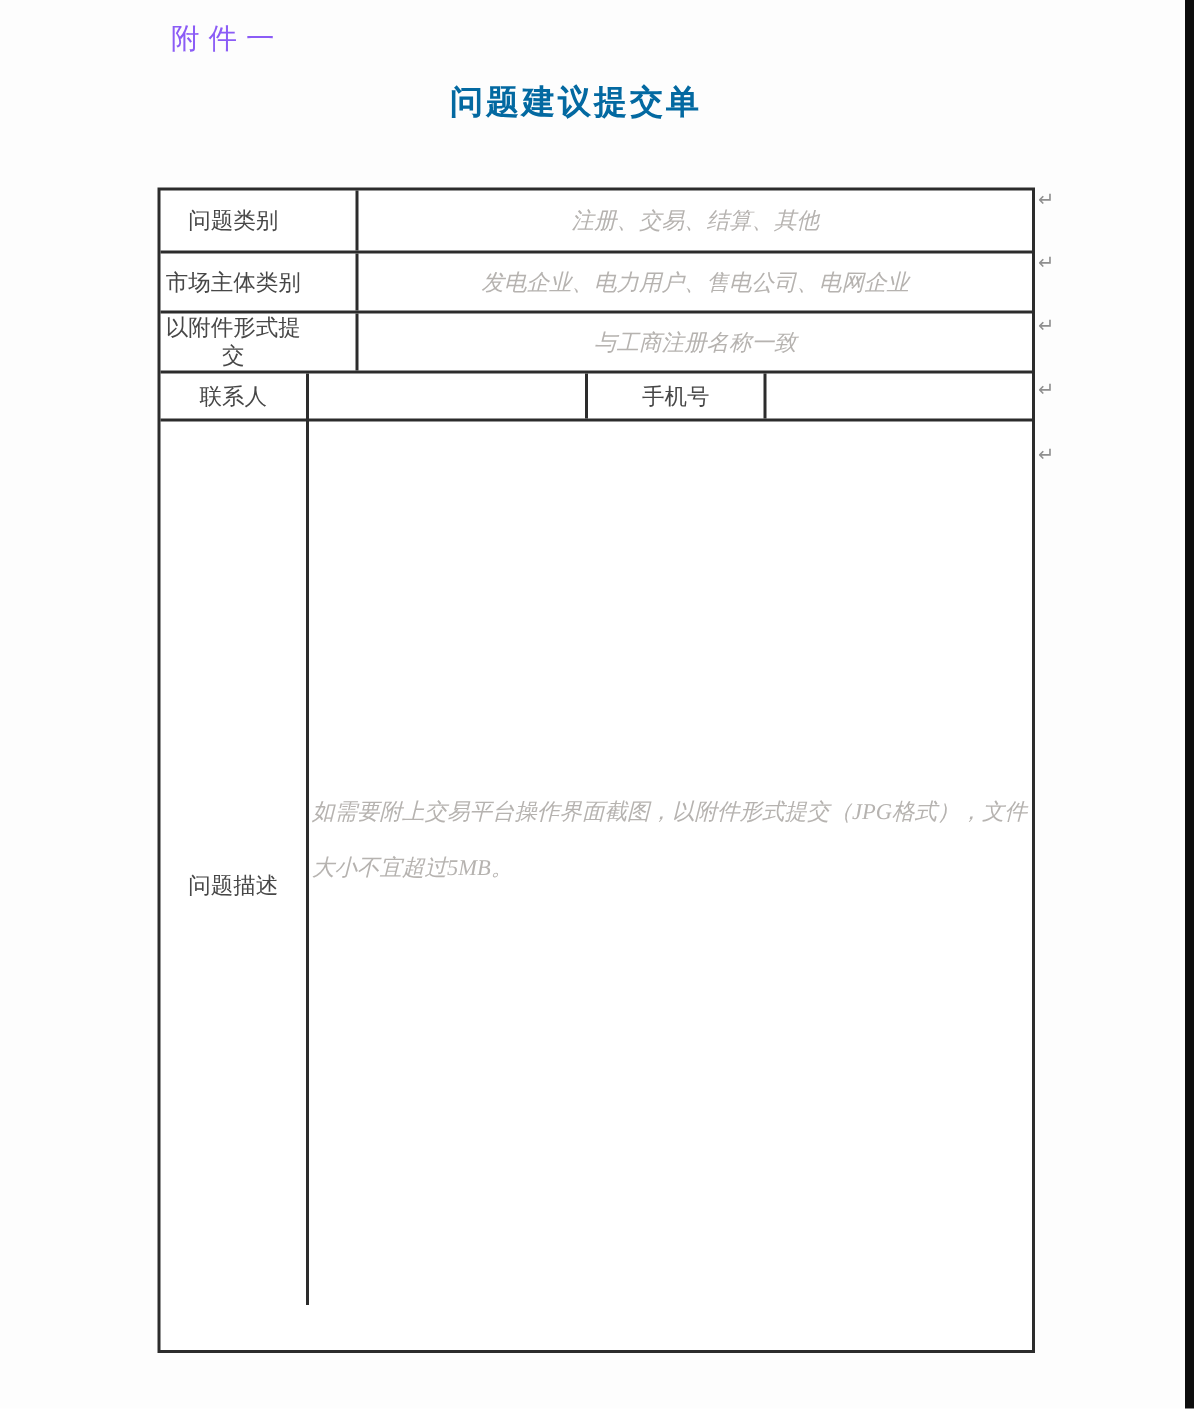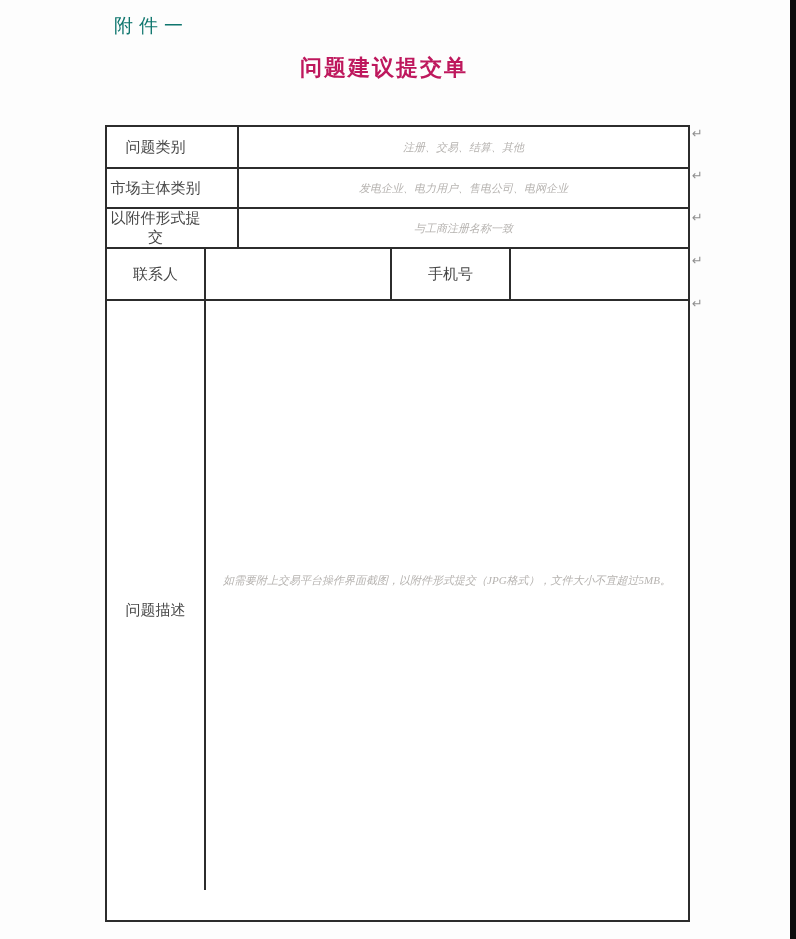--- a/index.html
+++ b/index.html
@@ -16,33 +16,33 @@
   .edge-strip {
     position: absolute; top: 0; right: 0;
     width: 6px; height: 939px;
     background: #0d0d0d;
   }
 
   .attachment-label {
     position: absolute;
     left: 114px; top: 13px;
     font-size: 19px;
-    color: #0f766e;
+    color: #8b5cf6;
     letter-spacing: 6px;
     white-space: nowrap;
   }
 
   .doc-title {
     position: absolute;
     left: 0; top: 53px;
     width: 768px;
     text-align: center;
     font-size: 22px;
     font-weight: bold;
-    color: #be185d;
+    color: #0369a1;
     letter-spacing: 2px;
   }
 
   .form-table {
     position: absolute;
     left: 105px; top: 125px;
     width: 585px;
     border: 2px solid #2c2c2c;
     background: #fff;
   }
@@ -52,27 +52,27 @@
   .cell:first-child { border-left: none; }
 
   .label-cell {
     width: 97px; flex: 0 0 97px;
     font-size: 15px;
     color: #474747;
     text-align: center;
   }
   .value-cell {
     flex: 1 1 auto;
-    font-size: 11px;
+    font-size: 15px;
     font-style: italic;
     color: #b6b3b0;
     text-align: left;
   }
   .r-small { height: 40px; gap: 33px; }
-  .r-contact { height: 52px; }
+  .r-contact { height: 32px; }
   .r-desc { height: 621px; }
 
   .contact-value { flex: 0 0 186px; width: 186px; }
   .phone-label { flex: 0 0 119px; width: 119px; }
   .phone-value { flex: 1 1 auto; }
 
   .desc-value {
     padding: 0 2px;
     line-height: 37px;
     transform: translateY(-30px);

